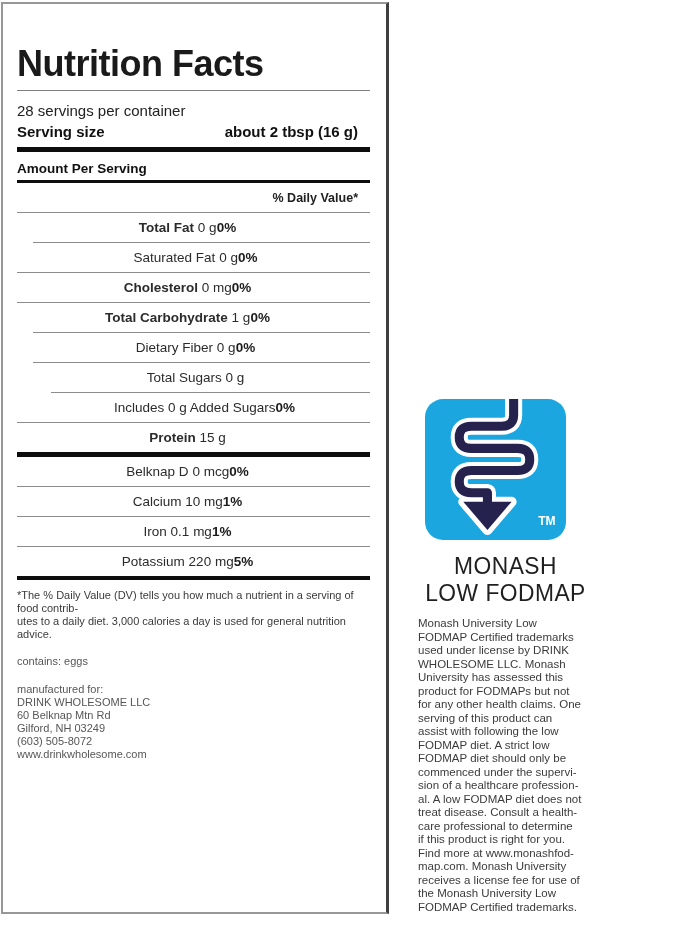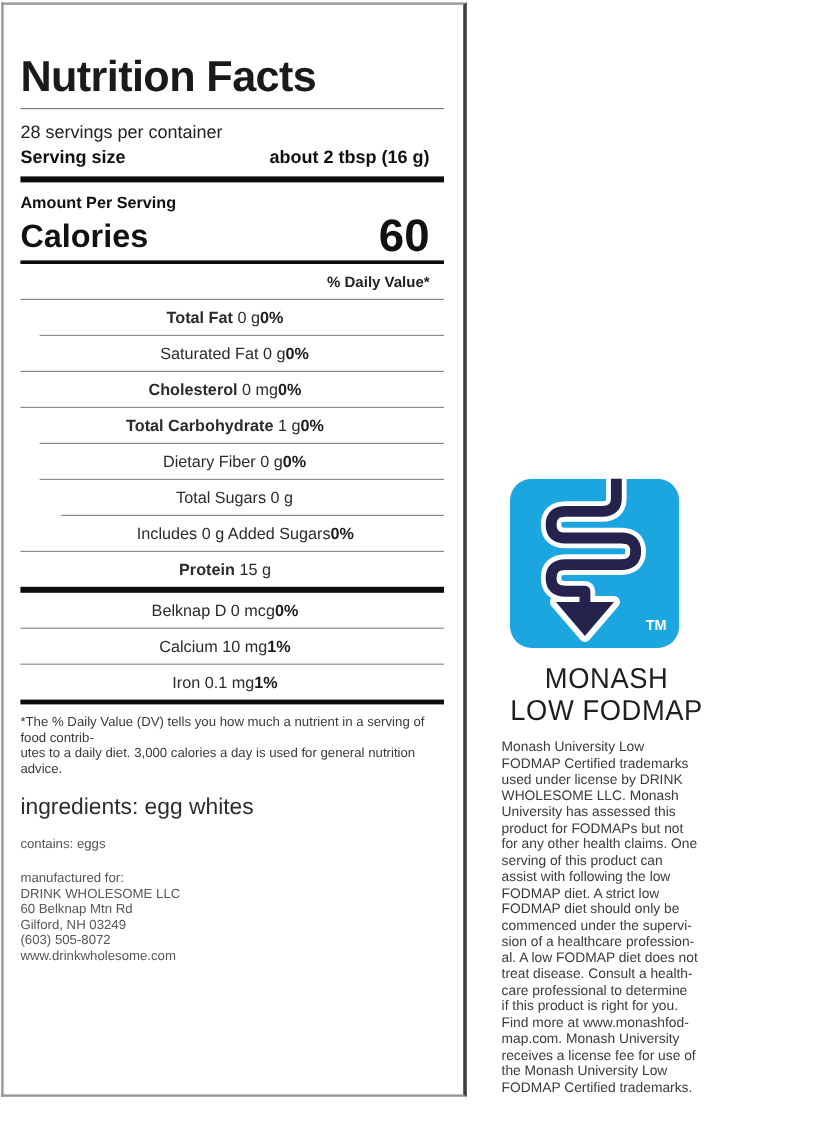--- a/index.html
+++ b/index.html
@@ -93,24 +93,20 @@
 
     <div class="servings">28 servings per container</div>
     <div class="serving-row">
       <span class="b">Serving size</span>
       <span class="b">about 2 tbsp (16 g)</span>
     </div>
 
     <div class="bar bar5"></div>
     <div class="aps b">Amount Per Serving</div>
 
-    <div class="cal-row">
-      <span class="cal-label">Calories</span>
-      <span class="cal-value">60</span>
-    </div>
 
     <div class="bar bar3"></div>
     <div class="dv-header">% Daily Value*</div>
 
     <div class="rows-main">
         <div class="nrow ind0">
           <div class="nrow-inner">
             <span><span class="b">Total Fat</span> 0 g</span>
             <span class="ndv">0%</span>
           </div>
@@ -170,25 +166,30 @@
             <span><span>Calcium</span> 10 mg</span>
             <span class="ndv">1%</span>
           </div>
         </div>
         <div class="nrow ind0">
           <div class="nrow-inner">
             <span><span>Iron</span> 0.1 mg</span>
             <span class="ndv">1%</span>
           </div>
         </div>
+        <div class="nrow ind0">
+          <div class="nrow-inner">
+            <span><span>Potassium</span> 220 mg</span>
+            <span class="ndv">5%</span>
+          </div>
+        </div>
       </div>
 
     <div class="footnote">*The % Daily Value (DV) tells you how much a nutrient in a serving of food contrib-
 utes to a daily diet. 3,000 calories a day is used for general nutrition advice.</div>
-    <div class="ingredients">ingredients: egg whites</div>
     <div class="contains">contains: eggs</div>
     <div class="mfr">manufactured for:
 DRINK WHOLESOME LLC
 60 Belknap Mtn Rd
 Gilford, NH 03249
 (603) 505-8072
 www.drinkwholesome.com</div>
   </section>
 
   <aside class="cert">

